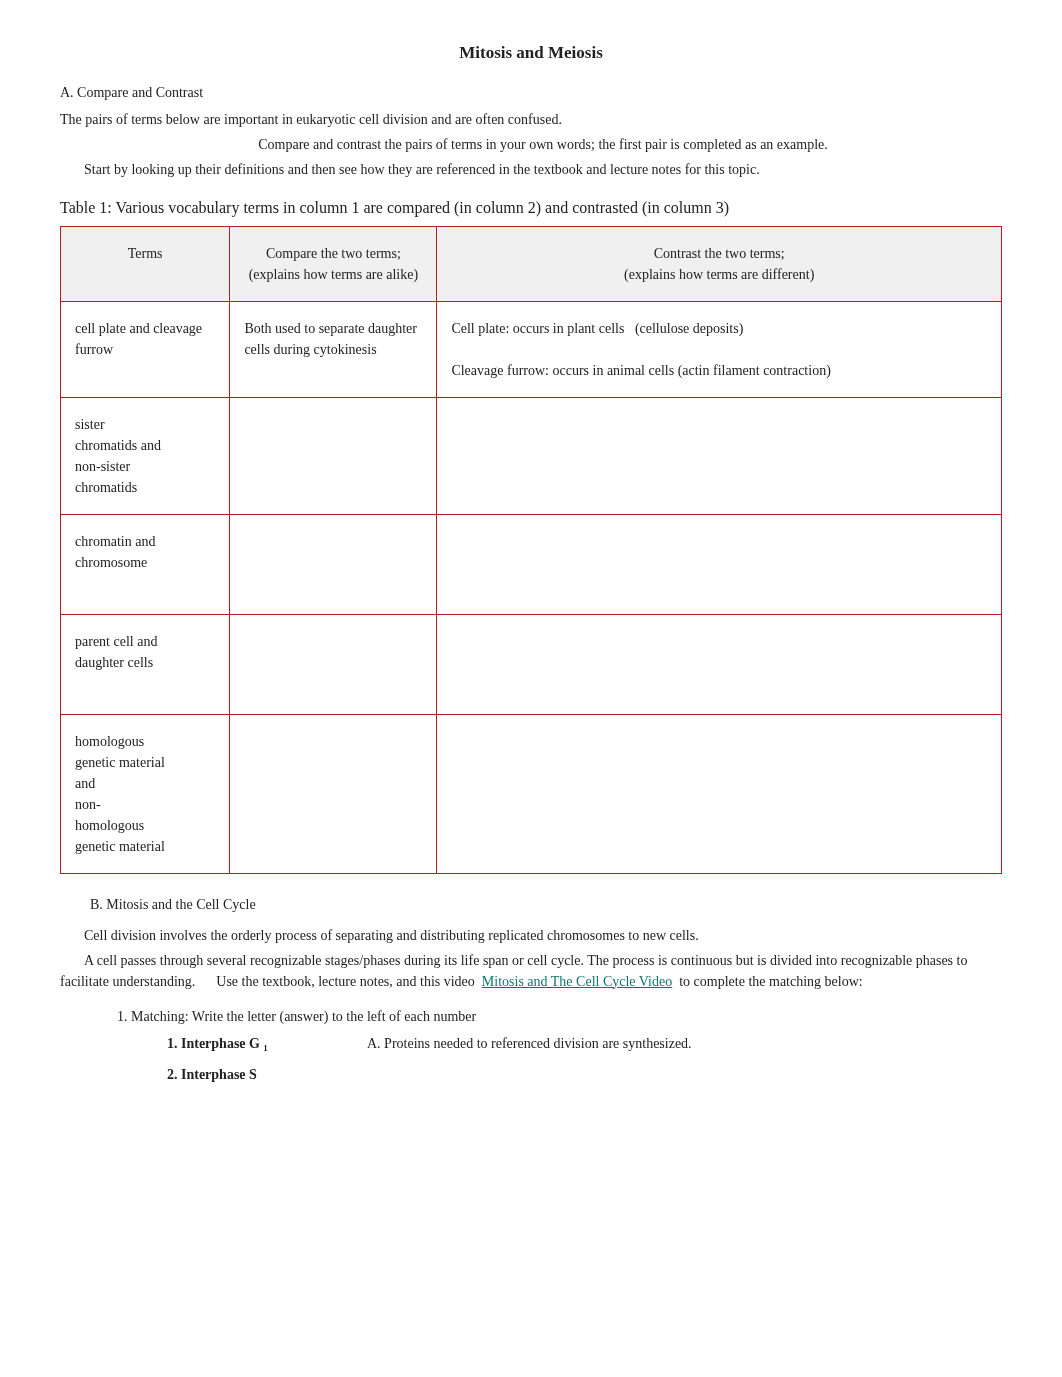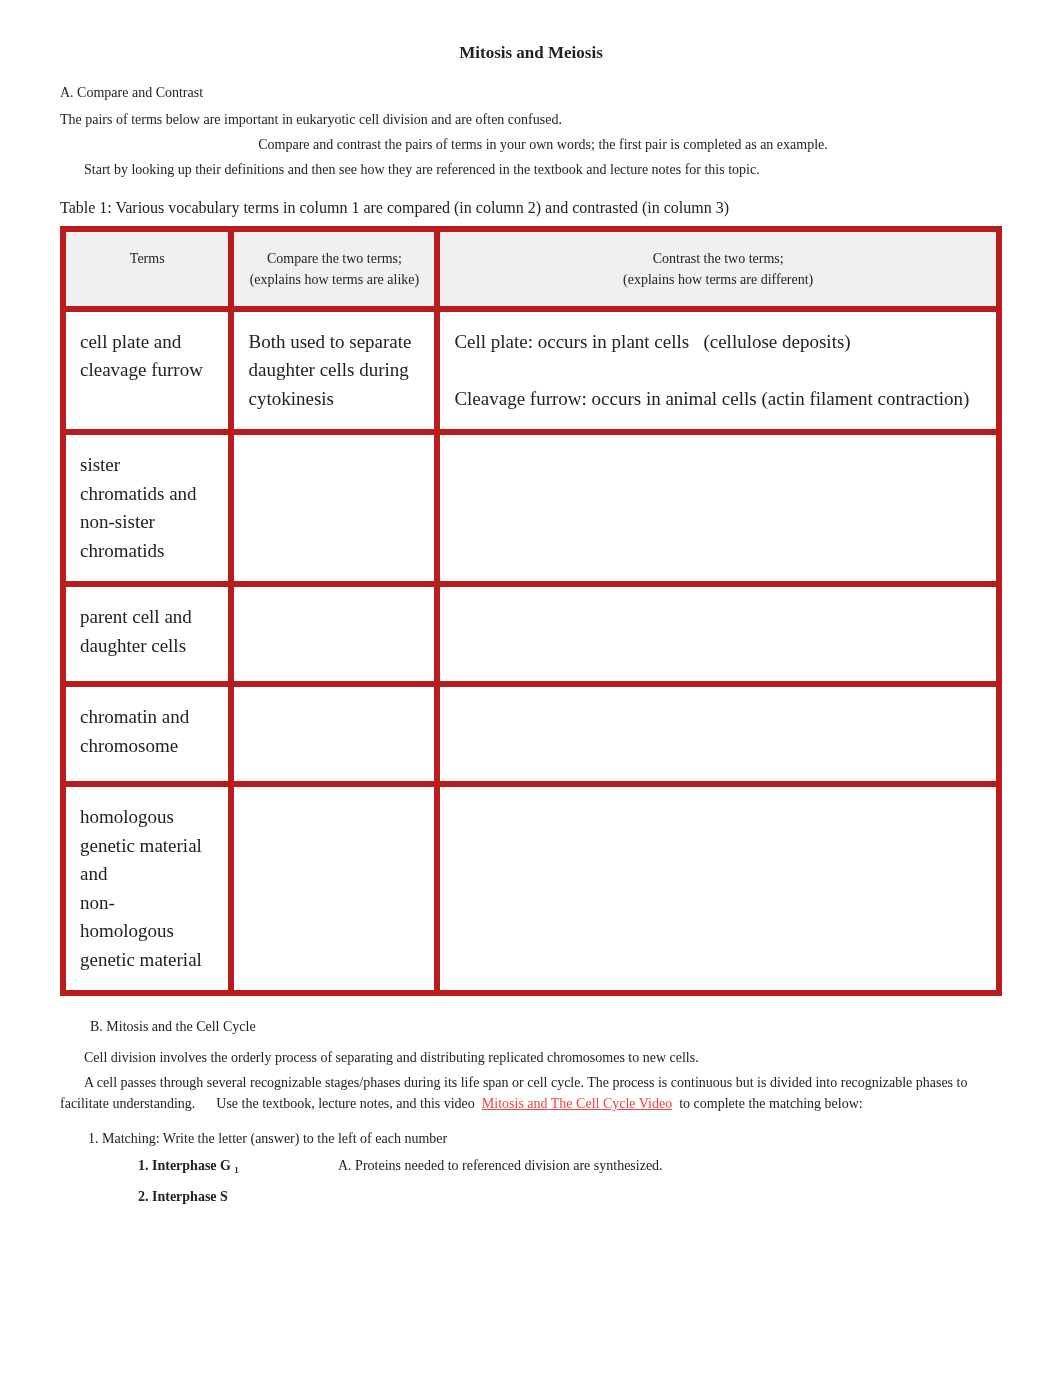--- a/index.html
+++ b/index.html
@@ -48,34 +48,34 @@
       font-size: 16px;
     }
 
     table {
       width: 100%;
       border-collapse: collapse;
       margin-bottom: 20px;
     }
 
     th, td {
-      border: 6px solid #b91c1c;
+      border: 1px solid #b91c1c;
       padding: 16px 14px;
       vertical-align: top;
     }
 
     thead th {
       background: #f0f0f0;
       text-align: center;
       font-weight: normal;
       font-size: 14px;
     }
 
     tbody td {
-      font-size: 19px;
+      font-size: 14px;
     }
 
     .col-terms {
       width: 18%;
     }
 
     .col-compare {
       width: 22%;
     }
 
@@ -98,41 +98,41 @@
     .section-b-text {
       margin-bottom: 4px;
     }
 
     .section-b-text.indent {
       text-indent: 24px;
     }
 
     .matching-section {
       margin-top: 14px;
-      margin-left: 28px;
+      margin-left: 57px;
     }
 
     .matching-title {
       margin-bottom: 6px;
     }
 
     .matching-item {
       margin-left: 50px;
       margin-bottom: 10px;
       display: flex;
       gap: 40px;
     }
 
     .matching-num {
       min-width: 160px;
       font-weight: bold;
     }
 
     .link-text {
-      color: #ef4444;
+      color: #0f766e;
       text-decoration: underline;
     }
   </style>
 </head>
 <body>
 
 <h1 class="page-title">Mitosis and Meiosis</h1>
 
 <p class="section-label">A.   Compare and Contrast</p>
 
@@ -158,26 +158,26 @@
         Cell plate: occurs in plant cells&nbsp;&nbsp;&nbsp;(cellulose deposits)<br><br>
         Cleavage furrow: occurs in animal cells (actin filament contraction)
       </td>
     </tr>
     <tr class="row-tall">
       <td class="col-terms">sister<br>chromatids and<br>non-sister<br>chromatids</td>
       <td class="col-compare"></td>
       <td class="col-contrast"></td>
     </tr>
     <tr class="row-tall">
+      <td class="col-terms">chromatin and<br>chromosome</td>
+      <td class="col-compare"></td>
+      <td class="col-contrast"></td>
+    </tr>
+    <tr class="row-tall">
       <td class="col-terms">parent cell and<br>daughter cells</td>
-      <td class="col-compare"></td>
-      <td class="col-contrast"></td>
-    </tr>
-    <tr class="row-tall">
-      <td class="col-terms">chromatin and<br>chromosome</td>
       <td class="col-compare"></td>
       <td class="col-contrast"></td>
     </tr>
     <tr class="row-taller">
       <td class="col-terms">homologous<br>genetic material<br>and<br>non-<br>homologous<br>genetic material</td>
       <td class="col-compare"></td>
       <td class="col-contrast"></td>
     </tr>
   </tbody>
 </table>

